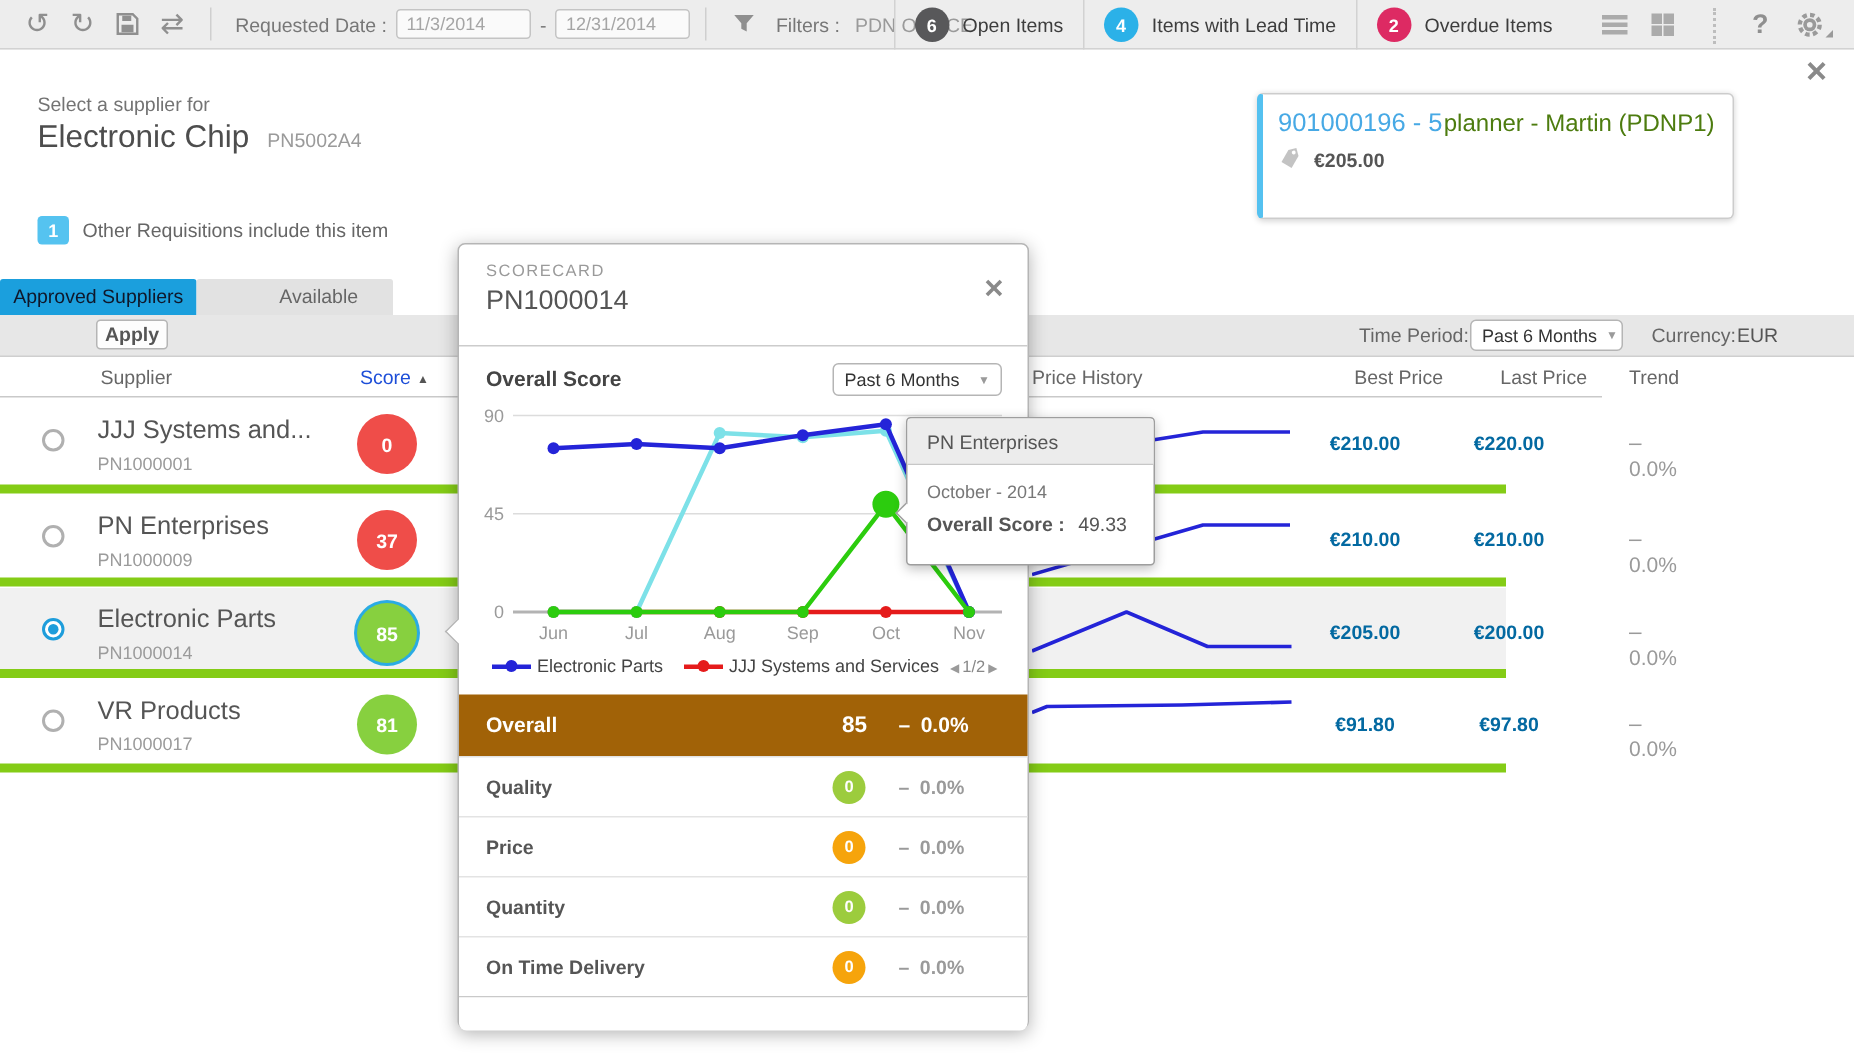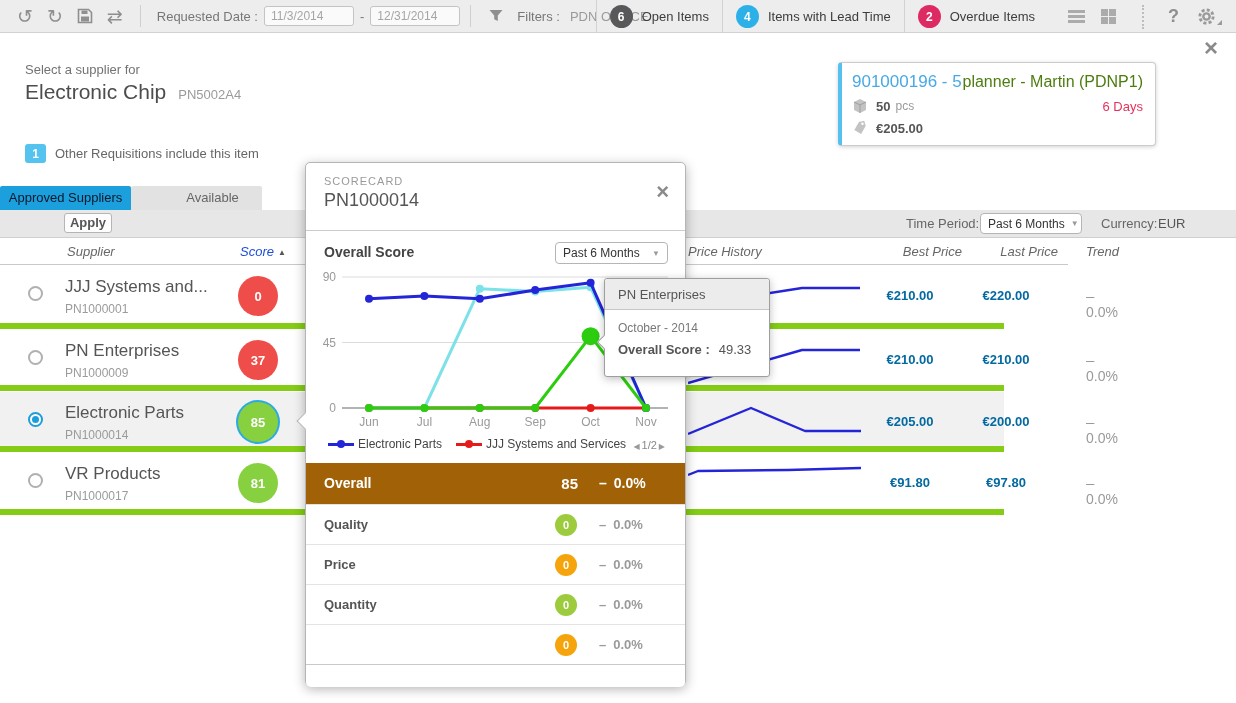--- a/index.html
+++ b/index.html
@@ -59,21 +59,21 @@
   .apply-btn { position:absolute; left:64px; top:3px; width:48px; height:20px; background:#fdfdfd; border:1px solid #b5b5b5; border-radius:3px; font-size:13px; font-weight:bold; color:#555; text-align:center; line-height:18px; cursor:pointer; }
   .tp-label { position:absolute; left:906px; top:0; font-size:13px; color:#666; line-height:28px; }
   .select { position:absolute; background:#fff; border:1px solid #b5b5b5; border-radius:4px; display:flex; align-items:center; justify-content:space-between; padding:0 7px; cursor:pointer; }
   .tp-select { left:980px; top:3px; width:102px; height:21px; }
   .select .sel-text { font-size:12px; color:#333; white-space:nowrap; }
   .select .caret { font-size:8px; color:#9a9a9a; margin-left:6px; }
   .cur-label { position:absolute; left:1101px; top:0; font-size:13px; color:#666; line-height:28px; }
   .cur-value { position:absolute; left:1158px; top:0; font-size:13px; color:#555; line-height:28px; }
 
   
-  .thead { position:absolute; left:0; top:238px; width:1068px; height:27px; background:#fff; border-bottom:1px solid #c9c9c9;font-style:italic; }
+  .thead { position:absolute; left:0; top:238px; width:1068px; height:27px; background:#fff; border-bottom:1px solid #c9c9c9; }
   .th { position:absolute; top:0; font-size:13px; color:#666; line-height:27px; }
   .th-supplier { left:67px; }
   .th-score { left:240px; color:#1d4ed8; }
   .sort-arrow { position:absolute; left:278px; top:1px; font-size:8px; color:#555; line-height:27px; }
   .th-ph { left:688px; }
   .th-bp { left:858px; width:104px; text-align:right; }
   .th-lp { left:954px; width:104px; text-align:right; }
   .th-trend { left:1086px; }
 
   .srow { position:absolute; left:0; width:1004px; background:#fff; border-bottom:6px solid #84cc16; cursor:pointer;padding-left:29px; }
@@ -203,31 +203,20 @@
   </div>
 
   <div class="subtitle">Select a supplier for</div>
   <div class="pagetitle"><span>Electronic Chip</span><span class="pn">PN5002A4</span></div>
   <span class="page-close">×</span>
 
   <div class="card">
     <div class="card-row1">
       <span class="card-id">901000196 - 5</span>
       <span class="card-planner">planner - Martin (PDNP1)</span>
-    </div>
-    <div class="card-row">
-      <span class="card-left">
-        <svg width="16" height="16" viewBox="0 0 16 16">
-            <path d="M8 1 14 4v8L8 15 2 12V4z" fill="#c3c3c3"></path>
-            <path d="M2 4l6 3 6-3M8 7v8" stroke="#9e9e9e" fill="none"></path>
-          </svg>
-        <span class="qty">50</span>
-        <span class="qty-unit">pcs</span>
-      </span>
-      <span class="days">6 Days</span>
     </div>
     <div class="card-row">
       <span class="card-left">
         <svg width="16" height="16" viewBox="0 0 16 16">
             <g transform="rotate(-15 8 8)">
               <path d="M2 8.5 8.5 2H14v5.5L7.5 14z" fill="#c3c3c3"></path>
               <circle cx="11.5" cy="4.5" r="1.3" fill="#fff"></circle>
             </g>
           </svg>
         <span class="price">€205.00</span>
@@ -408,20 +397,21 @@
       <span class="k-label">Price</span>
       <span class="k-badge" style="background-color: rgb(246, 164, 11);">0</span>
       <span class="k-trend"><i>–</i><span>0.0%</span></span>
     </div>
     <div class="kpi kpi3">
       <span class="k-label">Quantity</span>
       <span class="k-badge" style="background-color: rgb(156, 204, 61);">0</span>
       <span class="k-trend"><i>–</i><span>0.0%</span></span>
     </div>
     <div class="kpi kpi4">
+      <span class="k-label">On Time Delivery</span>
       <span class="k-badge" style="background-color: rgb(246, 164, 11);">0</span>
       <span class="k-trend"><i>–</i><span>0.0%</span></span>
     </div>
     <div class="sc-footer"></div>
   </div>
 
   <div class="ctooltip">
     <span class="ct-arrow"></span>
     <div class="ct-header">PN Enterprises</div>
     <div class="ct-date">October - 2014</div>

